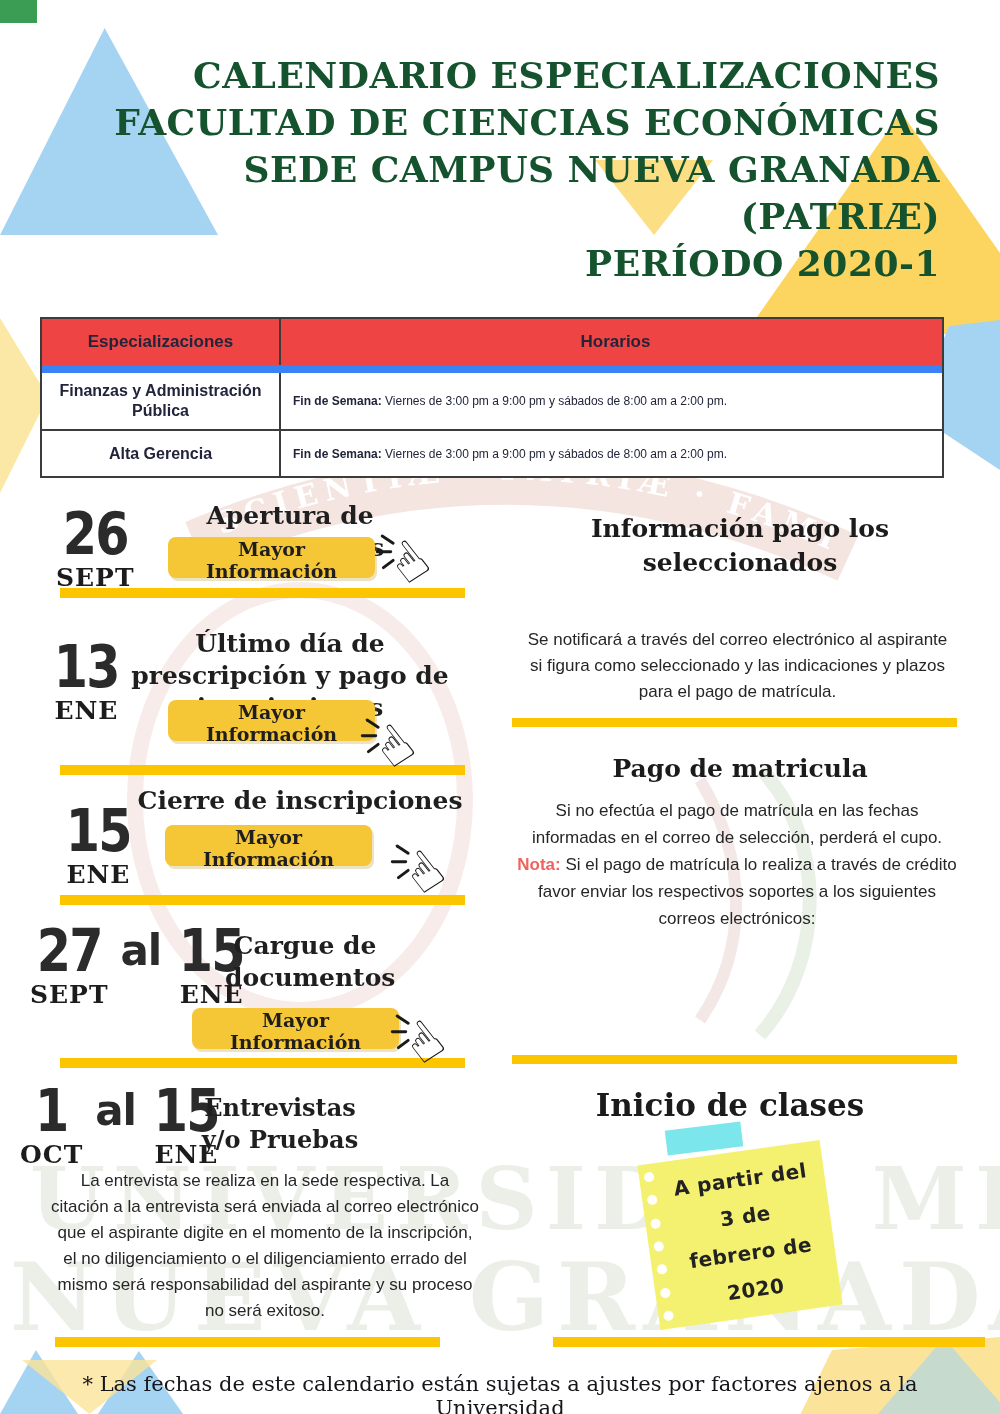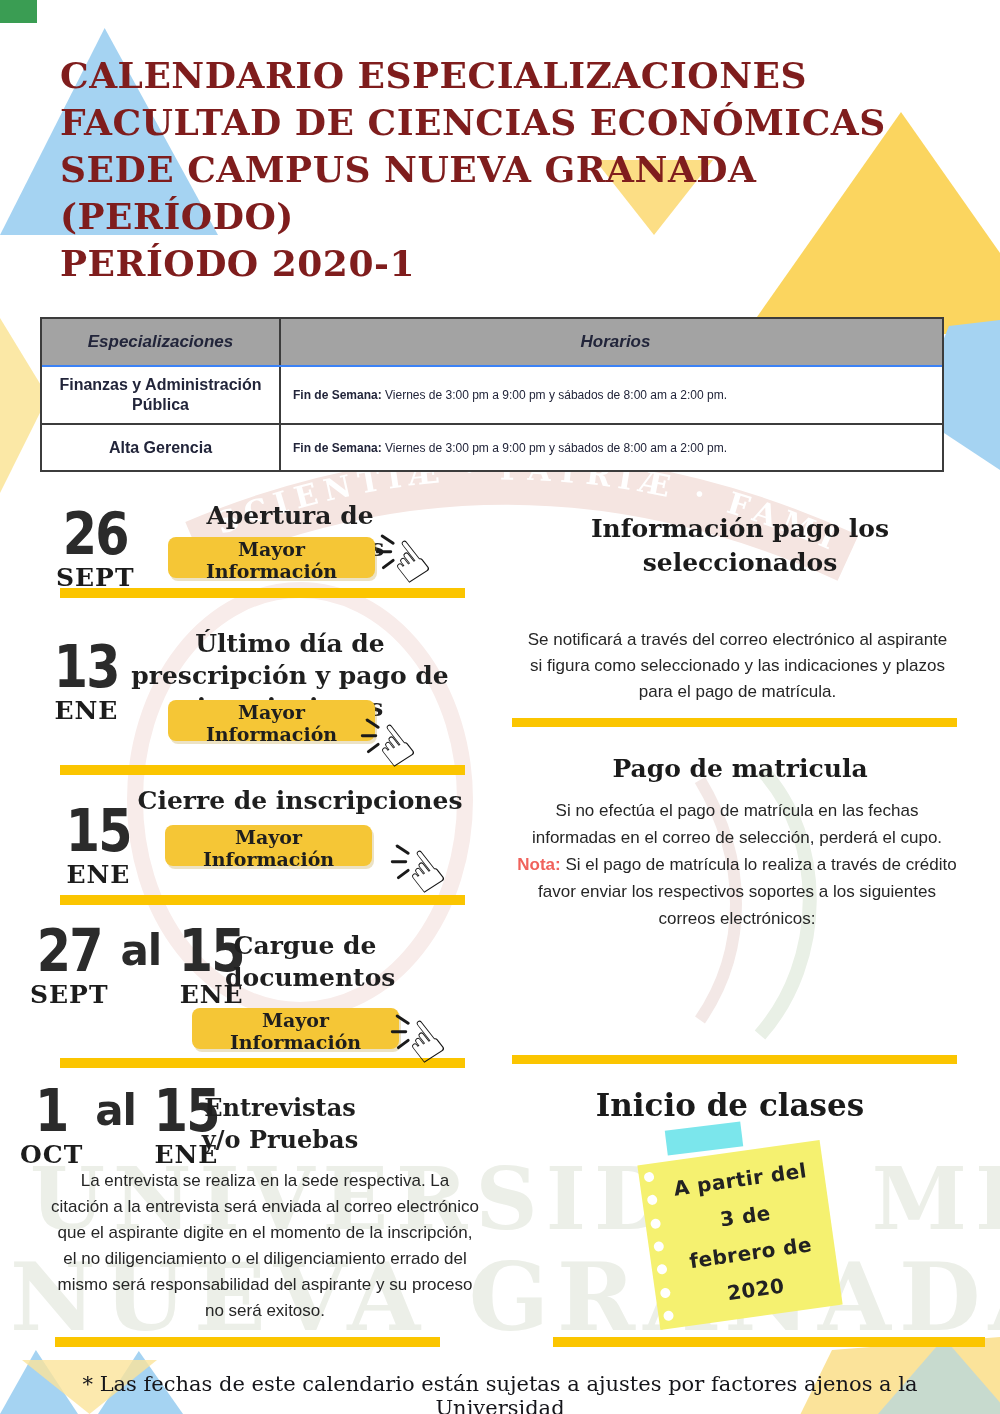--- a/index.html
+++ b/index.html
@@ -5,30 +5,30 @@
   html,body{margin:0;padding:0;background:#ffffff;}
   .page{position:relative;width:1000px;height:1414px;overflow:hidden;background:#fff;
         font-family:"DejaVu Serif", serif;}
   .abs{position:absolute;}
   
   .tri{position:absolute;}
   
   .wm-line{position:absolute;color:#ecefe8;font:700 86px "DejaVu Serif", serif;
            letter-spacing:8px;white-space:nowrap;text-align:center;z-index:1;}
   
-  .title{position:absolute;left:60px;top:52px;width:880px;text-align:left;z-index:2;
-         font:700 36px/47px "DejaVu Serif", serif;color:#7f1d1d;letter-spacing:.5px;}
+  .title{position:absolute;left:60px;top:52px;width:880px;text-align:right;z-index:2;
+         font:700 36px/47px "DejaVu Serif", serif;color:#14532d;letter-spacing:.5px;}
   
   .sched{position:absolute;left:40px;top:317px;width:900px;z-index:2;
          border:2px solid #3c3c3c;background:#fff;border-collapse:collapse;
          font-family:"Liberation Sans", sans-serif;color:#22253a;}
   .sched .row{display:flex;}
   .sched .c1{width:237px;border-right:2px solid #3c3c3c;display:flex;align-items:center;justify-content:center;text-align:center;}
   .sched .c2{flex:1;display:flex;align-items:center;padding-left:12px;}
-  .sched .hdr{background:#a3a3a3;height:46px;font-weight:700;font-size:17px;border-bottom:2px solid #3b82f6;font-style:italic;}
+  .sched .hdr{background:#ef4444;height:46px;font-weight:700;font-size:17px;border-bottom:8px solid #3b82f6;}
   .sched .hdr .c2{justify-content:center;padding-left:8px;}
   .sched .r1{height:56px;border-bottom:2px solid #3c3c3c;}
   .sched .r2{height:45px;}
   .sched .prog{font-weight:700;font-size:16px;line-height:20px;}
   .sched .det{font-size:12px;}
   .sched .det b{font-weight:700;}
   
   .bignum{display:inline-block;font:700 58px/58px "DejaVu Sans", sans-serif;color:#2b2b2b;
           letter-spacing:-2px;transform:scaleX(.85);}
   .sep-al{font:700 42px/58px "DejaVu Sans", sans-serif;color:#2b2b2b;letter-spacing:-1px;}
@@ -86,21 +86,21 @@
       <textPath href="#arcband" startOffset="28">SCIENTIÆ · PATRIÆ · FAMILIÆ</textPath>
     </text>
   </svg>
   <div class="wm-line" style="left:30px;top:1148px;width:960px;">UNIVERSIDAD MILITAR</div>
   <div class="wm-line" style="left:10px;top:1242px;width:1010px;font-size:94px;">NUEVA GRANADA</div>
 
   <div class="title">
     <div>CALENDARIO ESPECIALIZACIONES</div>
     <div>FACULTAD DE CIENCIAS ECONÓMICAS</div>
     <div>SEDE CAMPUS NUEVA GRANADA</div>
-    <div>(PERÍODO)</div>
+    <div>(PATRIÆ)</div>
     <div>PERÍODO 2020-1</div>
   </div>
 
   <div class="sched">
     <div class="row hdr">
       <div class="c1">Especializaciones</div>
       <div class="c2">Horarios</div>
     </div>
     <div class="row r1">
       <div class="c1 prog">Finanzas y Administración Pública</div>

